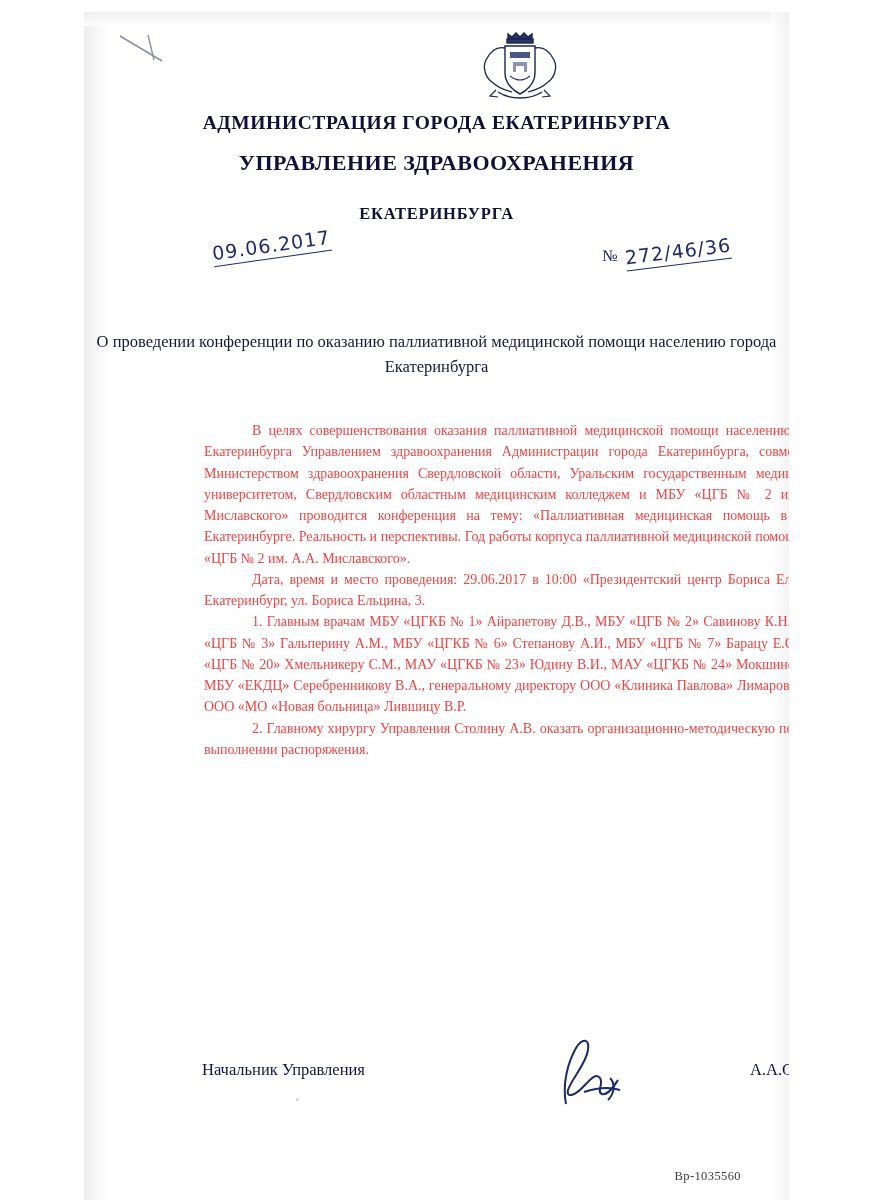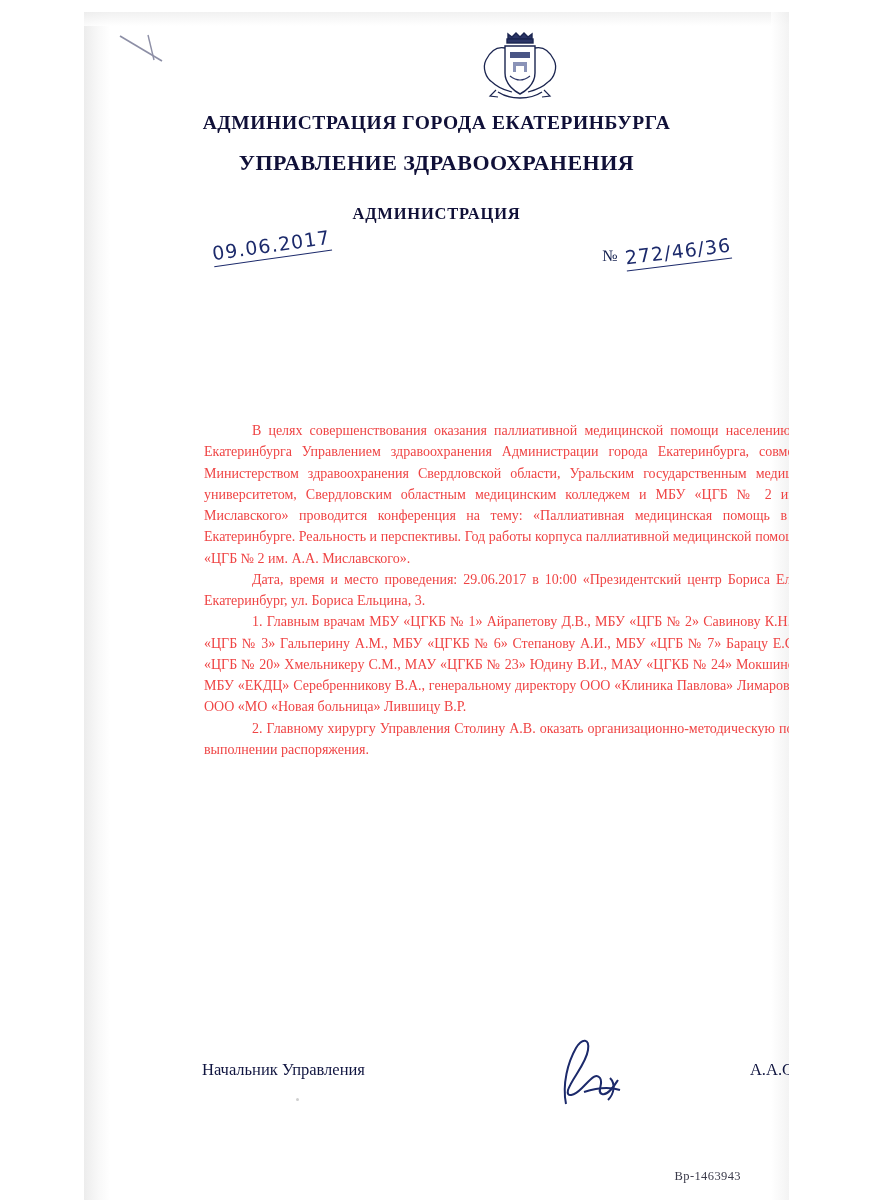--- a/index.html
+++ b/index.html
@@ -212,30 +212,31 @@
 
       <path d="M26,62 C38,70 58,70 70,62" stroke-width="1.4"></path>
       <path d="M24,60 l-6,6 l8,1" stroke-width="1.2"></path>
       <path d="M72,60 l6,6 l-8,1" stroke-width="1.2"></path>
     </g>
   </svg>
 
   <div class="header-block">
     <div class="org-line1">АДМИНИСТРАЦИЯ ГОРОДА ЕКАТЕРИНБУРГА</div>
     <div class="org-line2">УПРАВЛЕНИЕ ЗДРАВООХРАНЕНИЯ</div>
-    <div class="doc-type">АДМИНИСТРАЦИЯ</div>
+    <div class="doc-type">ЕКАТЕРИНБУРГА</div>
   </div>
 
   <div class="date-hw hw">09.06.2017</div>
 
   <div class="num-group">
     <span class="num-label">№</span>
     <span class="num-hw hw">272/46/36</span>
   </div>
 
+  <div class="subject">О проведении конференции по оказанию паллиативной медицинской помощи населению города Екатеринбурга</div>
 
   <div class="content">
     <p>В целях совершенствования оказания паллиативной медицинской помощи населению города Екатеринбурга Управлением здравоохранения Администрации города Екатеринбурга, совместно с Министерством здравоохранения Свердловской области, Уральским государственным медицинским университетом, Свердловским областным медицинским колледжем и МБУ «ЦГБ № 2 им. А.А. Миславского» проводится конференция на тему: «Паллиативная медицинская помощь в городе Екатеринбурге. Реальность и перспективы. Год работы корпуса паллиативной медицинской помощи МБУ «ЦГБ № 2 им. А.А. Миславского».</p>
     <p>Дата, время и место проведения: 29.06.2017 в 10:00 «Президентский центр Бориса Ельцина», Екатеринбург, ул. Бориса Ельцина, 3.</p>
     <p>1. Главным врачам МБУ «ЦГКБ № 1» Айрапетову Д.В., МБУ «ЦГБ № 2» Савинову К.Н., МАУЗ «ЦГБ № 3» Гальперину А.М., МБУ «ЦГКБ № 6» Степанову А.И., МБУ «ЦГБ № 7» Барацу Е.С., МАУ «ЦГБ № 20» Хмельникеру С.М., МАУ «ЦГКБ № 23» Юдину В.И., МАУ «ЦГКБ № 24» Мокшиной И.А., МБУ «ЕКДЦ» Серебренникову В.А., генеральному директору ООО «Клиника Павлова» Лимаровой Е.П., ООО «МО «Новая больница» Лившицу В.Р.</p>
     <p>2. Главному хирургу Управления Столину А.В. оказать организационно-методическую помощь в выполнении распоряжения.</p>
   </div>
 
   <svg class="signature-scribble" viewBox="0 0 110 78">
     <g fill="none" stroke="#1c2a6b" stroke-width="2">
@@ -243,17 +244,17 @@
       <path d="M40,58 C52,54 64,52 76,56"></path>
       <path d="M66,44 C72,50 70,60 64,66"></path>
     </g>
   </svg>
 
   <div class="sign-row">
     <span>Начальник Управления</span>
     <span>А.А.Столину</span>
   </div>
 
-  <div class="footer-code">Вр-1463943</div>
+  <div class="footer-code">Вр-1035560</div>
 
   <div class="speck" style="left:764px; top:1146px; width:4px; height:4px;"></div>
   <div class="speck" style="left:212px; top:1086px; width:3px; height:3px;"></div>
 </div>
 
 </body></html>

